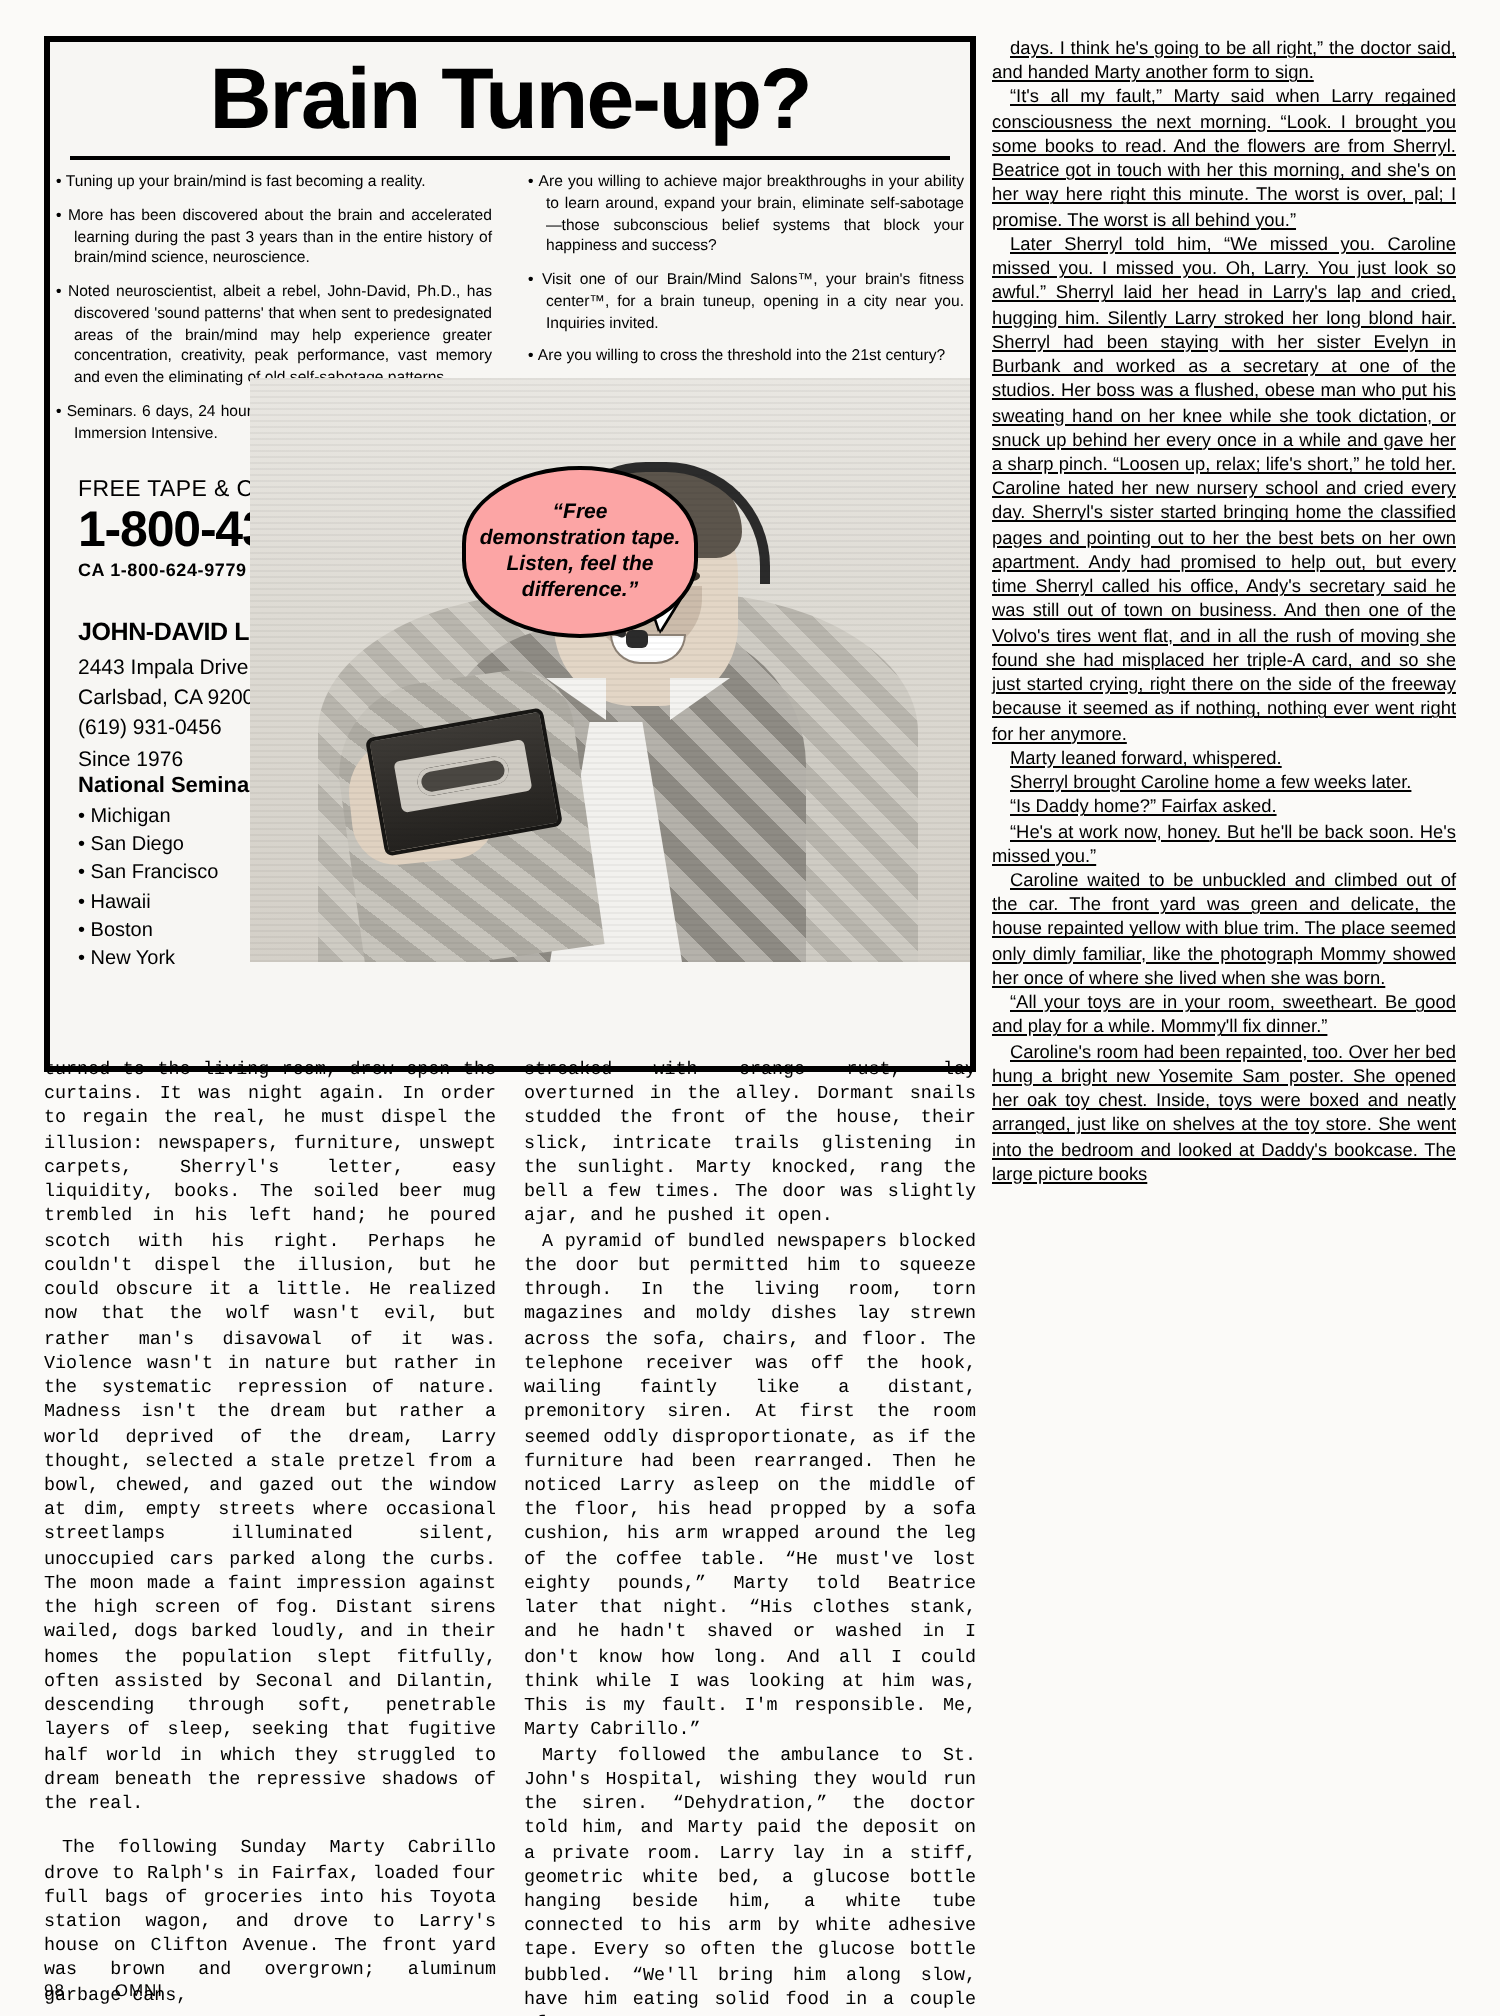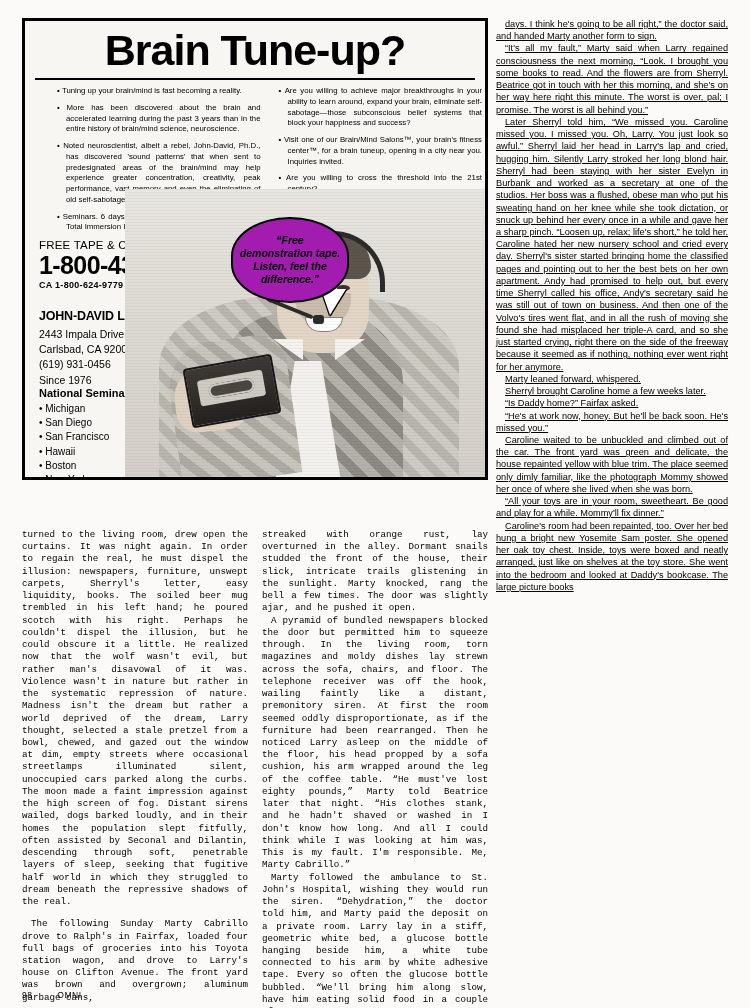--- a/index.html
+++ b/index.html
@@ -22,21 +22,21 @@
     box-sizing: border-box;
     padding: 18px 22px 16px 22px;
     background: #fbfaf8;
   }
 
   
   .ad {
     position: relative;
     border: 3px solid #000;
     width: 660px;
-    height: 462px;
+    height: 518px;
     margin: 0 auto;
     box-sizing: border-box;
     background: #f7f6f3;
     overflow: hidden;
   }
   .ad-headline {
     font-family: "Liberation Sans", sans-serif;
     font-weight: bold;
     font-size: 43px;
     letter-spacing: -1px;
@@ -45,21 +45,20 @@
     line-height: 1;
   }
   .ad-rule {
     border-bottom: 2px solid #000;
     margin: 6px 10px 6px 10px;
   }
   .bullet-cols {
     display: flex;
     gap: 18px;
     padding: 0 3px;
-    margin-left: 29px;
   }
   .bcol {
     width: 50%;
     font-size: 7.8px;
     line-height: 1.38;
     text-align: justify;
   }
   .bcol p {
     margin: 0 0 6px 0;
     padding-left: 9px;
@@ -135,24 +134,24 @@
     list-style: none;
     font-size: 10px;
     line-height: 1.42;
   }
   .seminars li::before { content: "• "; }
 
   
   .bubble {
     position: absolute;
     left: 206px;
-    top: 196px;
+    top: 212px;
     width: 118px;
     height: 86px;
-    background: #a21caf;
+    background: #fca5a5;
     border: 2px solid #000;
     border-radius: 50% / 45%;
     display: flex;
     align-items: center;
     justify-content: center;
     text-align: center;
     font-style: italic;
     font-weight: bold;
     font-size: 10.5px;
     line-height: 1.25;

